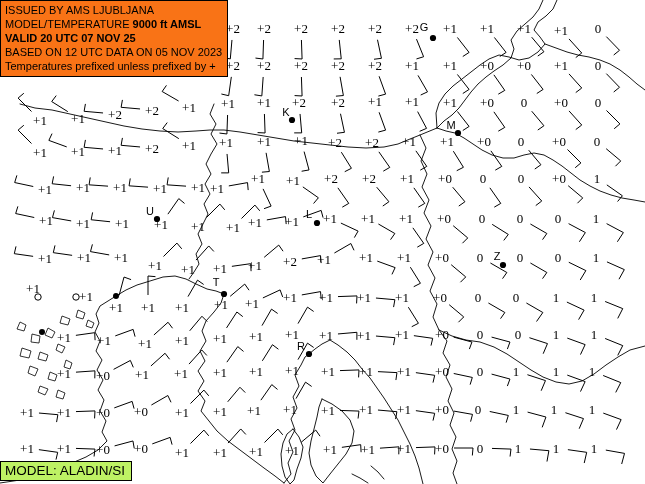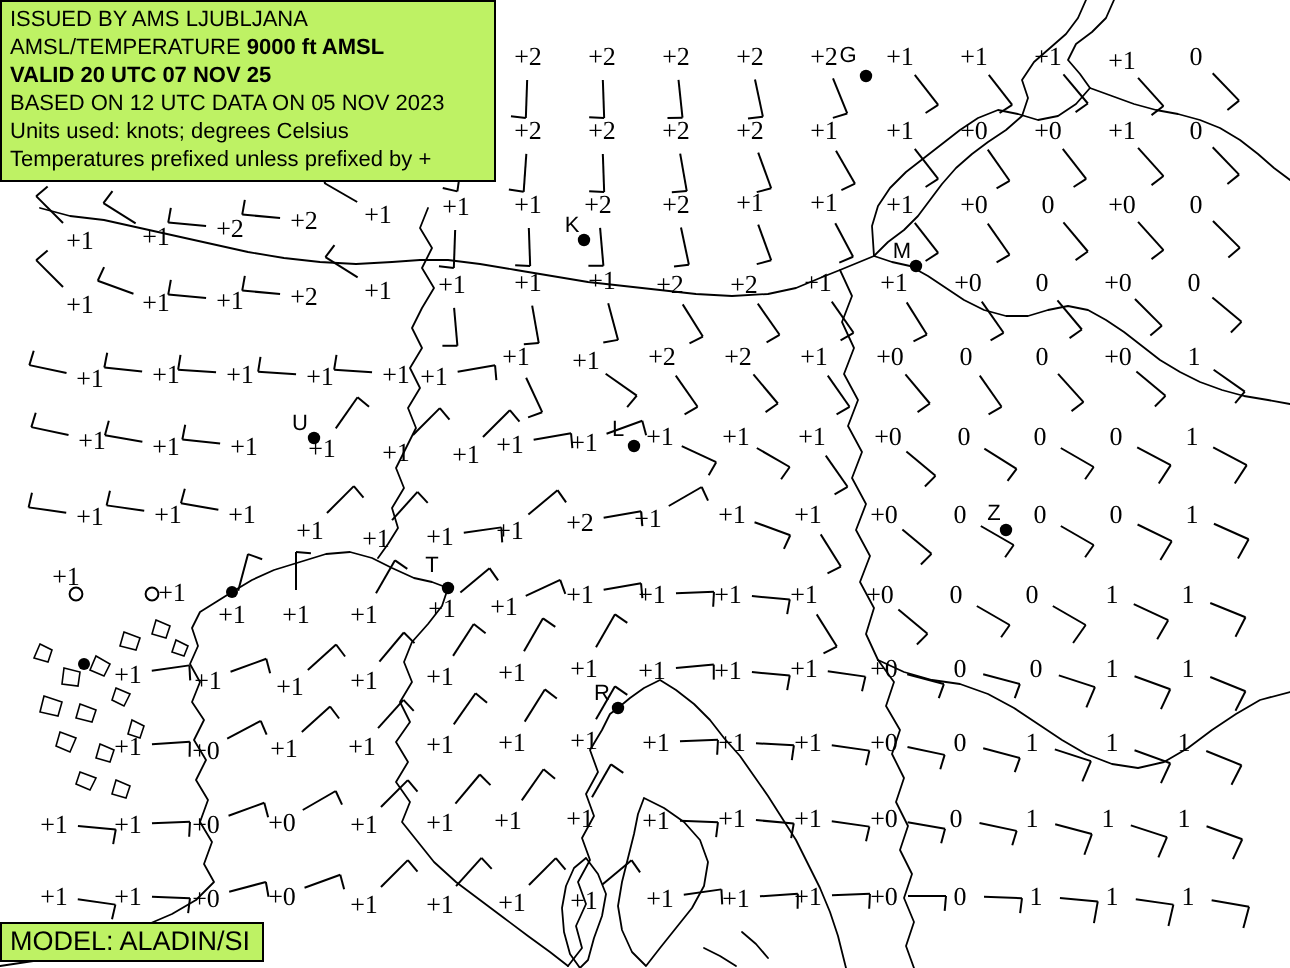--- a/index.html
+++ b/index.html
@@ -1,20 +1,20 @@
 <!DOCTYPE html>
 <html><head>
 <meta charset="utf-8">
 <style>
   html,body{margin:0;padding:0;background:#fff;}
   .stage{position:relative;width:645px;height:484px;background:#fff;overflow:hidden;
          font-family:"Liberation Sans",sans-serif;}
   svg{position:absolute;left:0;top:0;}
-  .infobox{position:absolute;left:0;top:0;width:221px;background:#bef264;
-           border:1px solid #000;padding:2px 21px 3px 4px;font-size:11px;line-height:14px;
+  .infobox{position:absolute;left:0;top:0;width:221px;background:#f97316;
+           border:1px solid #000;padding:2px 1px 3px 4px;font-size:11px;line-height:14px;
            color:#000;white-space:nowrap;}
   .infobox .b{font-weight:bold;text-align:center;}
   .modelbox{position:absolute;left:0;bottom:3px;background:#bef264;border:1px solid #000;
             padding:1px 6px 2px 4px;font-size:13.5px;color:#000;}
   .mapline{fill:none;stroke:#000;stroke-width:0.9;stroke-linejoin:round;stroke-linecap:round;}
   .islet{fill:none;stroke:#000;stroke-width:0.8;}
   text.tlabel{font-family:"Liberation Serif",serif;font-size:13px;fill:#000;}
   text.city{font-family:"Liberation Sans",sans-serif;font-size:11px;fill:#000;}
 </style>
 </head>
@@ -604,20 +604,19 @@
       <circle cx="503" cy="265" r="3.1" fill="#000000"></circle>
       <text x="216" y="286" text-anchor="middle" class="city">T</text>
       <circle cx="224" cy="294" r="3.1" fill="#000000"></circle>
       <text x="301" y="350" text-anchor="middle" class="city">R</text>
       <circle cx="309" cy="354" r="3.1" fill="#000000"></circle>
       <circle cx="116" cy="296" r="3" fill="#000000"></circle>
       <circle cx="42" cy="332" r="3" fill="#000000"></circle>
     </svg>
   <div class="infobox" id="infobox">
       <div><span>ISSUED BY AMS LJUBLJANA</span></div>
-      <div><span>AMSL/TEMPERATURE </span><span class="b">9000 ft AMSL</span></div>
+      <div><span>MODEL/TEMPERATURE </span><span class="b">9000 ft AMSL</span></div>
       <div><span class="b">VALID 20 UTC 07 NOV 25</span></div>
       <div><span>BASED ON 12 UTC DATA ON 05 NOV 2023</span></div>
-      <div><span>Units used: knots; degrees Celsius</span></div>
       <div><span>Temperatures prefixed unless prefixed by +</span></div>
     </div>
   <div class="modelbox"><span>MODEL: ALADIN/SI</span></div>
 </div>
 
 </body></html>

